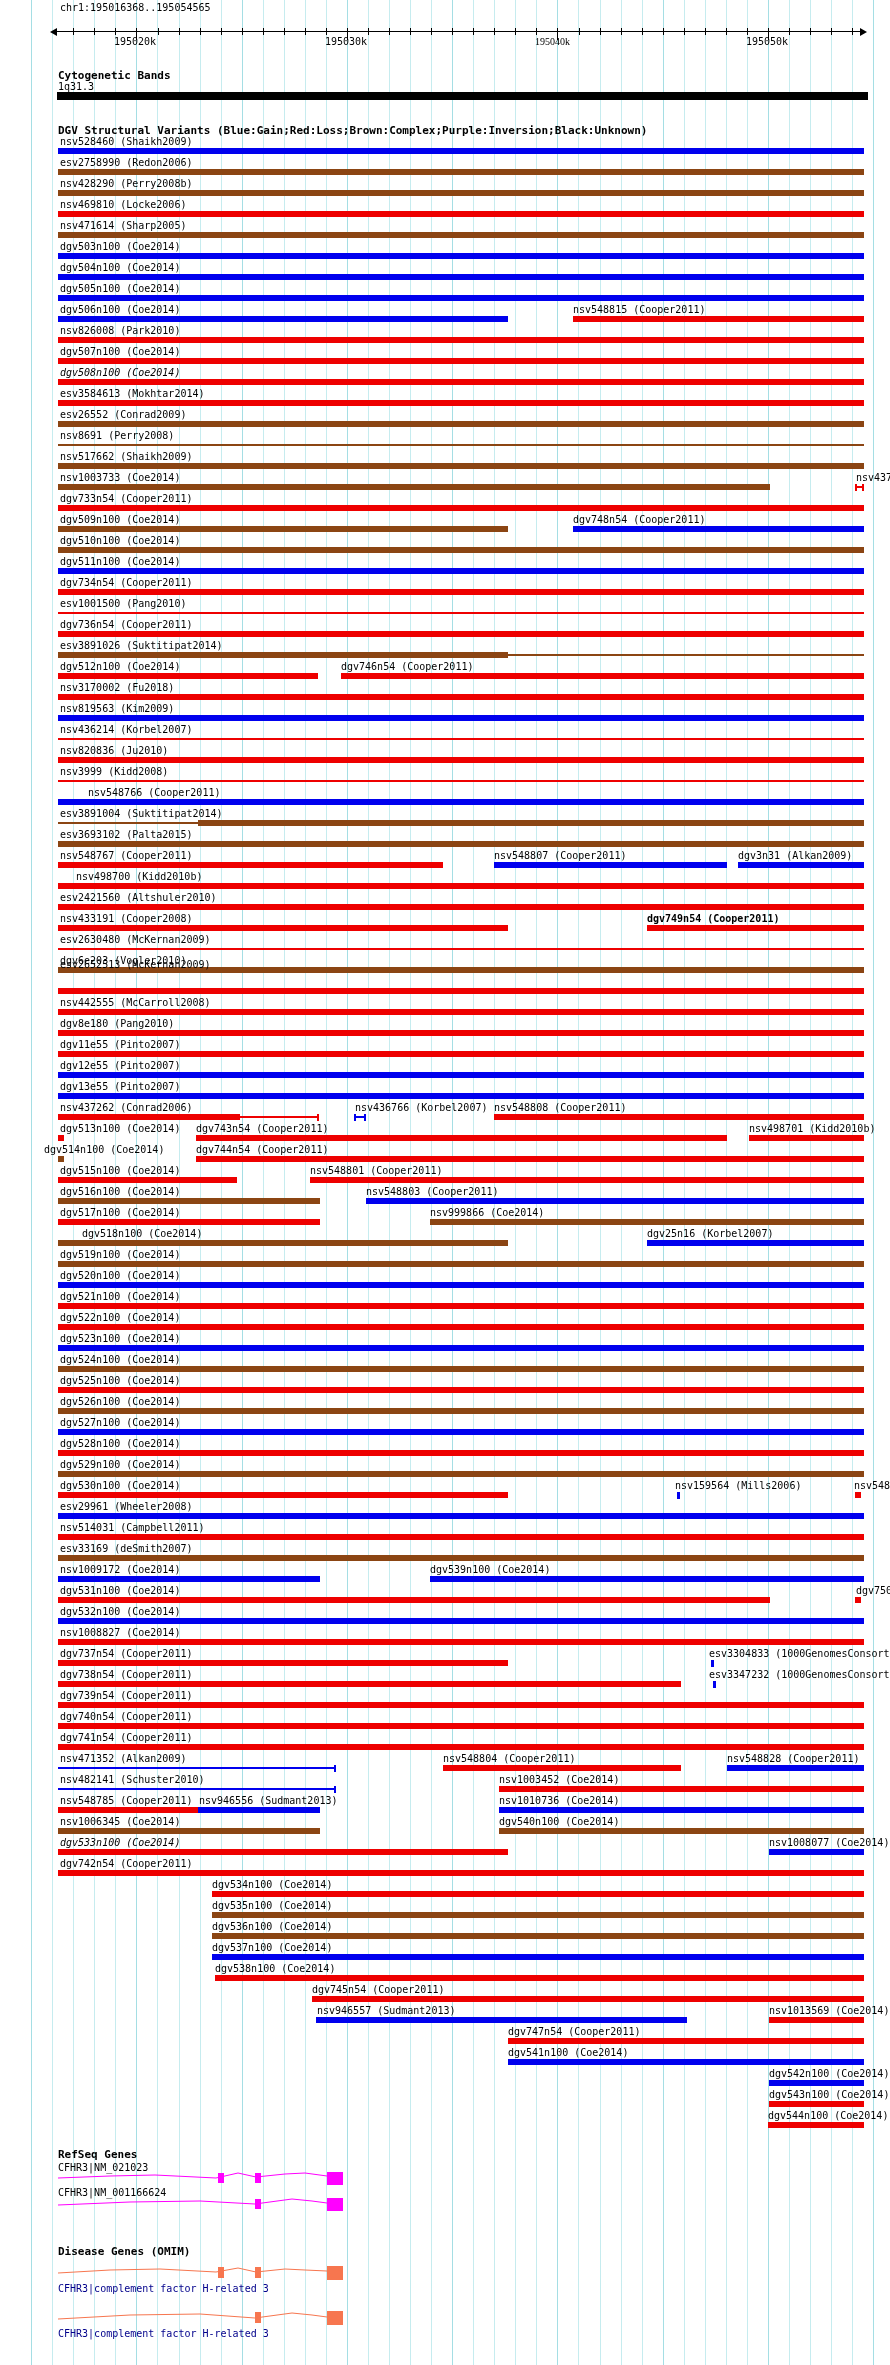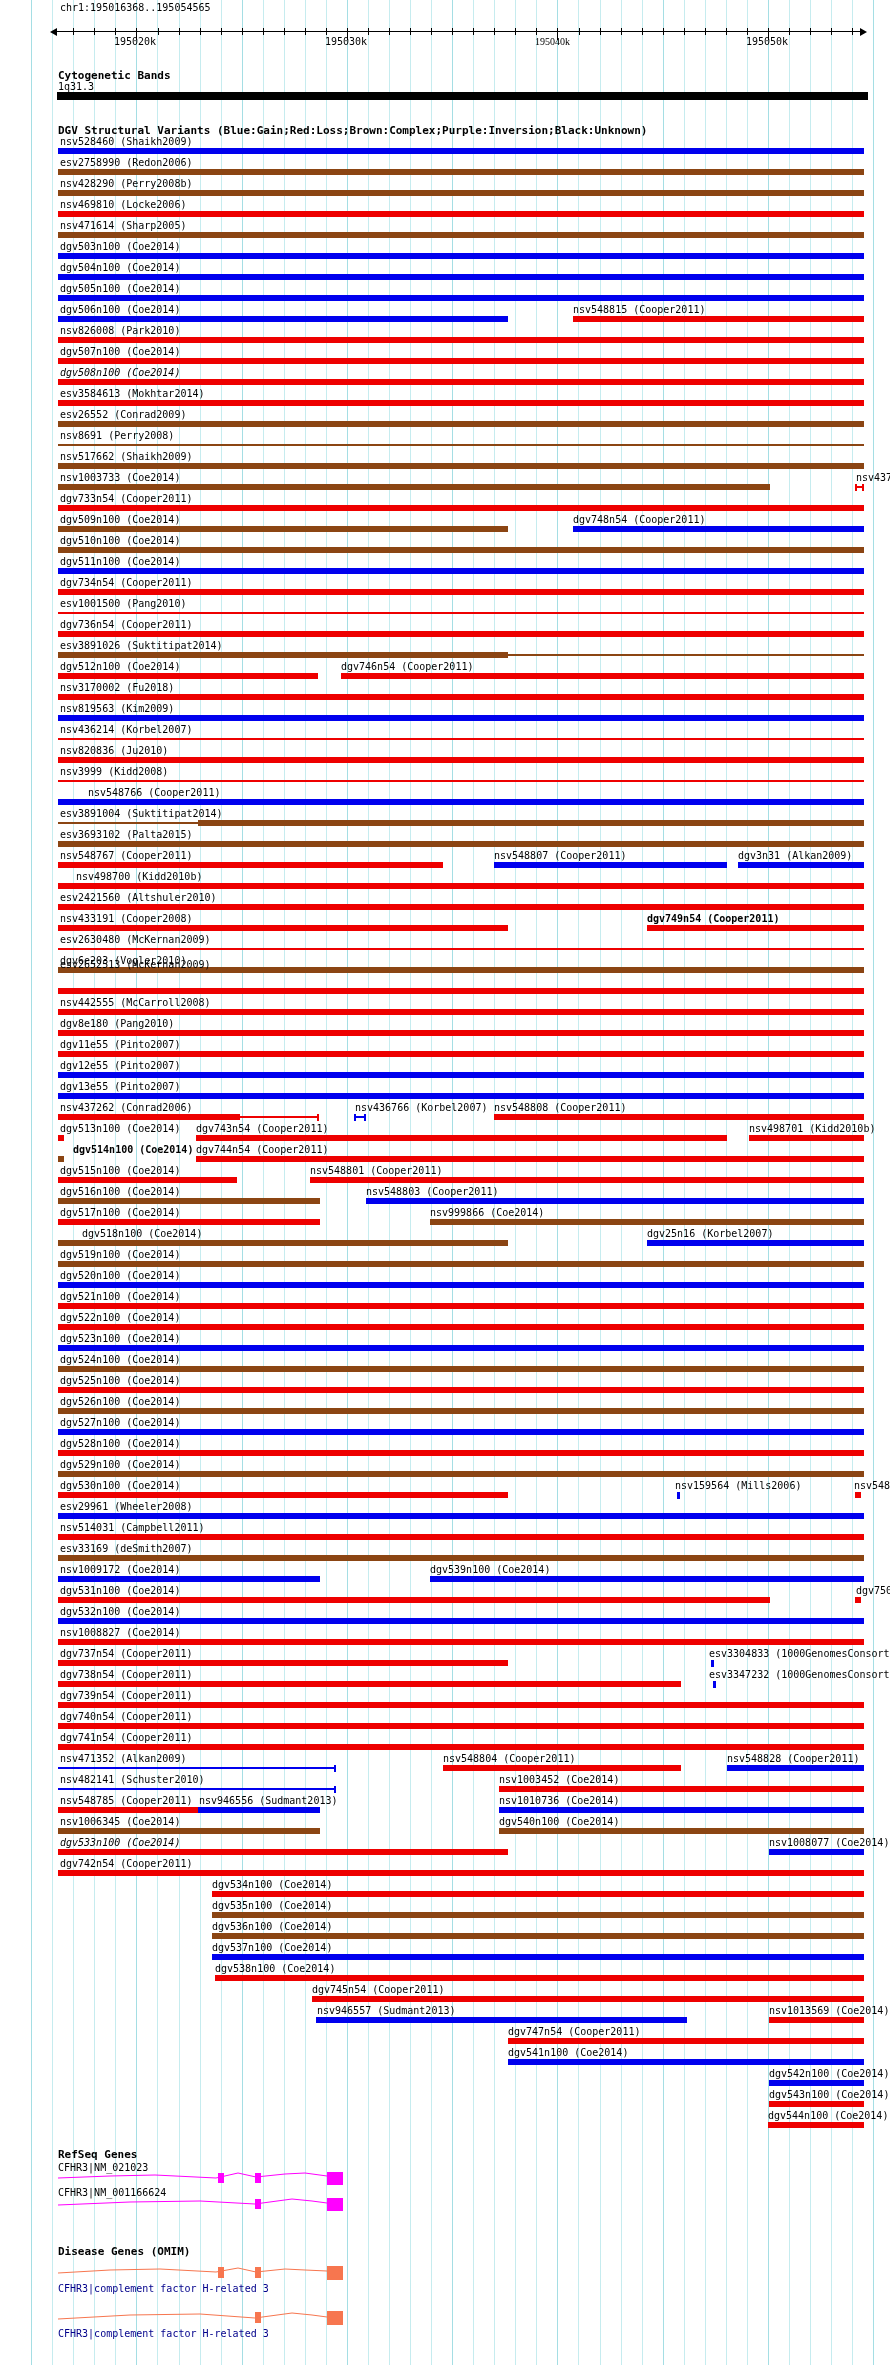--- a/index.html
+++ b/index.html
@@ -337,21 +337,21 @@
       </div>
       <div>
         <div class="lbl" style="left: 60px; top: 1124px;">dgv513n100 (Coe2014)</div>
         <div class="seg" style="left: 58px; top: 1135px; width: 6px; height: 6px; background: rgb(238, 0, 0);"></div>
         <div class="lbl" style="left: 196px; top: 1124px;">dgv743n54 (Cooper2011)</div>
         <div class="seg" style="left: 196px; top: 1135px; width: 531px; height: 6px; background: rgb(238, 0, 0);"></div>
         <div class="lbl" style="left: 749px; top: 1124px;">nsv498701 (Kidd2010b)</div>
         <div class="seg" style="left: 749px; top: 1135px; width: 115px; height: 6px; background: rgb(238, 0, 0);"></div>
       </div>
       <div>
-        <div class="lbl" style="left: 73px; top: 1145px; font-weight: bold;">dgv514n100 (Coe2014)</div>
+        <div class="lbl" style="left: 44px; top: 1145px;">dgv514n100 (Coe2014)</div>
         <div class="seg" style="left: 58px; top: 1156px; width: 6px; height: 6px; background: rgb(139, 69, 19);"></div>
         <div class="lbl" style="left: 196px; top: 1145px;">dgv744n54 (Cooper2011)</div>
         <div class="seg" style="left: 196px; top: 1156px; width: 668px; height: 6px; background: rgb(238, 0, 0);"></div>
       </div>
       <div>
         <div class="lbl" style="left: 60px; top: 1166px;">dgv515n100 (Coe2014)</div>
         <div class="seg" style="left: 58px; top: 1177px; width: 179px; height: 6px; background: rgb(238, 0, 0);"></div>
         <div class="lbl" style="left: 310px; top: 1166px;">nsv548801 (Cooper2011)</div>
         <div class="seg" style="left: 310px; top: 1177px; width: 554px; height: 6px; background: rgb(238, 0, 0);"></div>
       </div>

